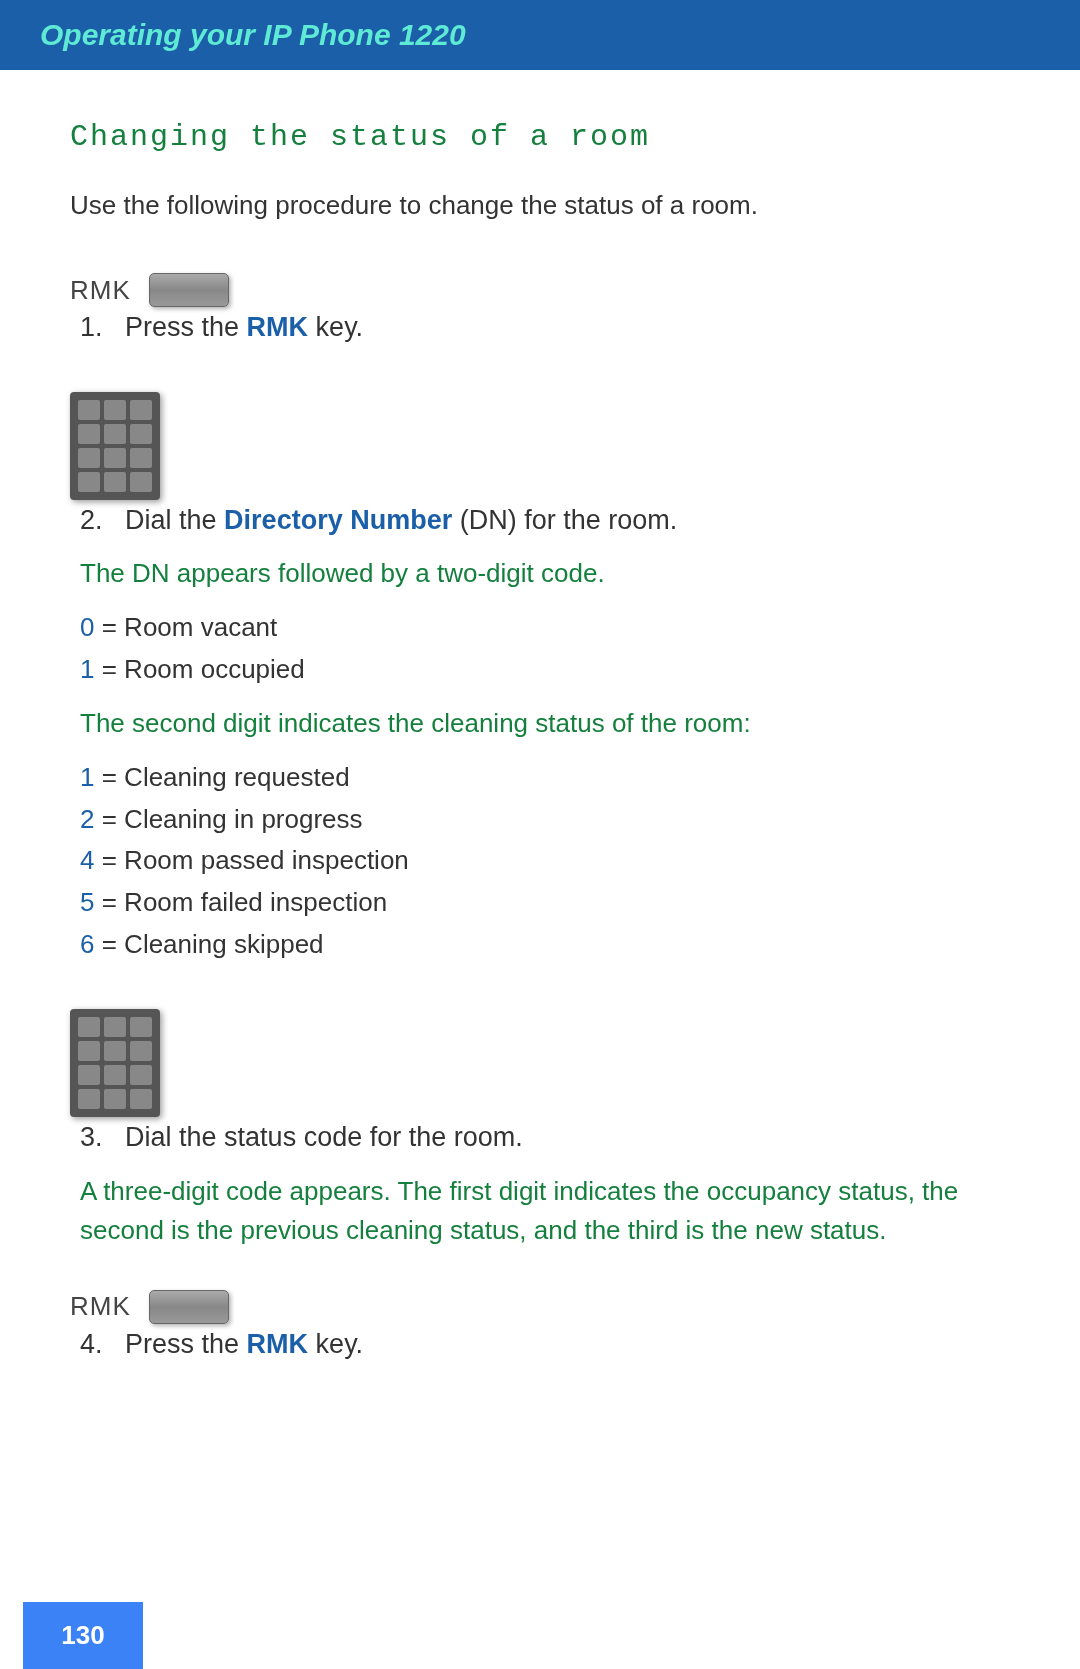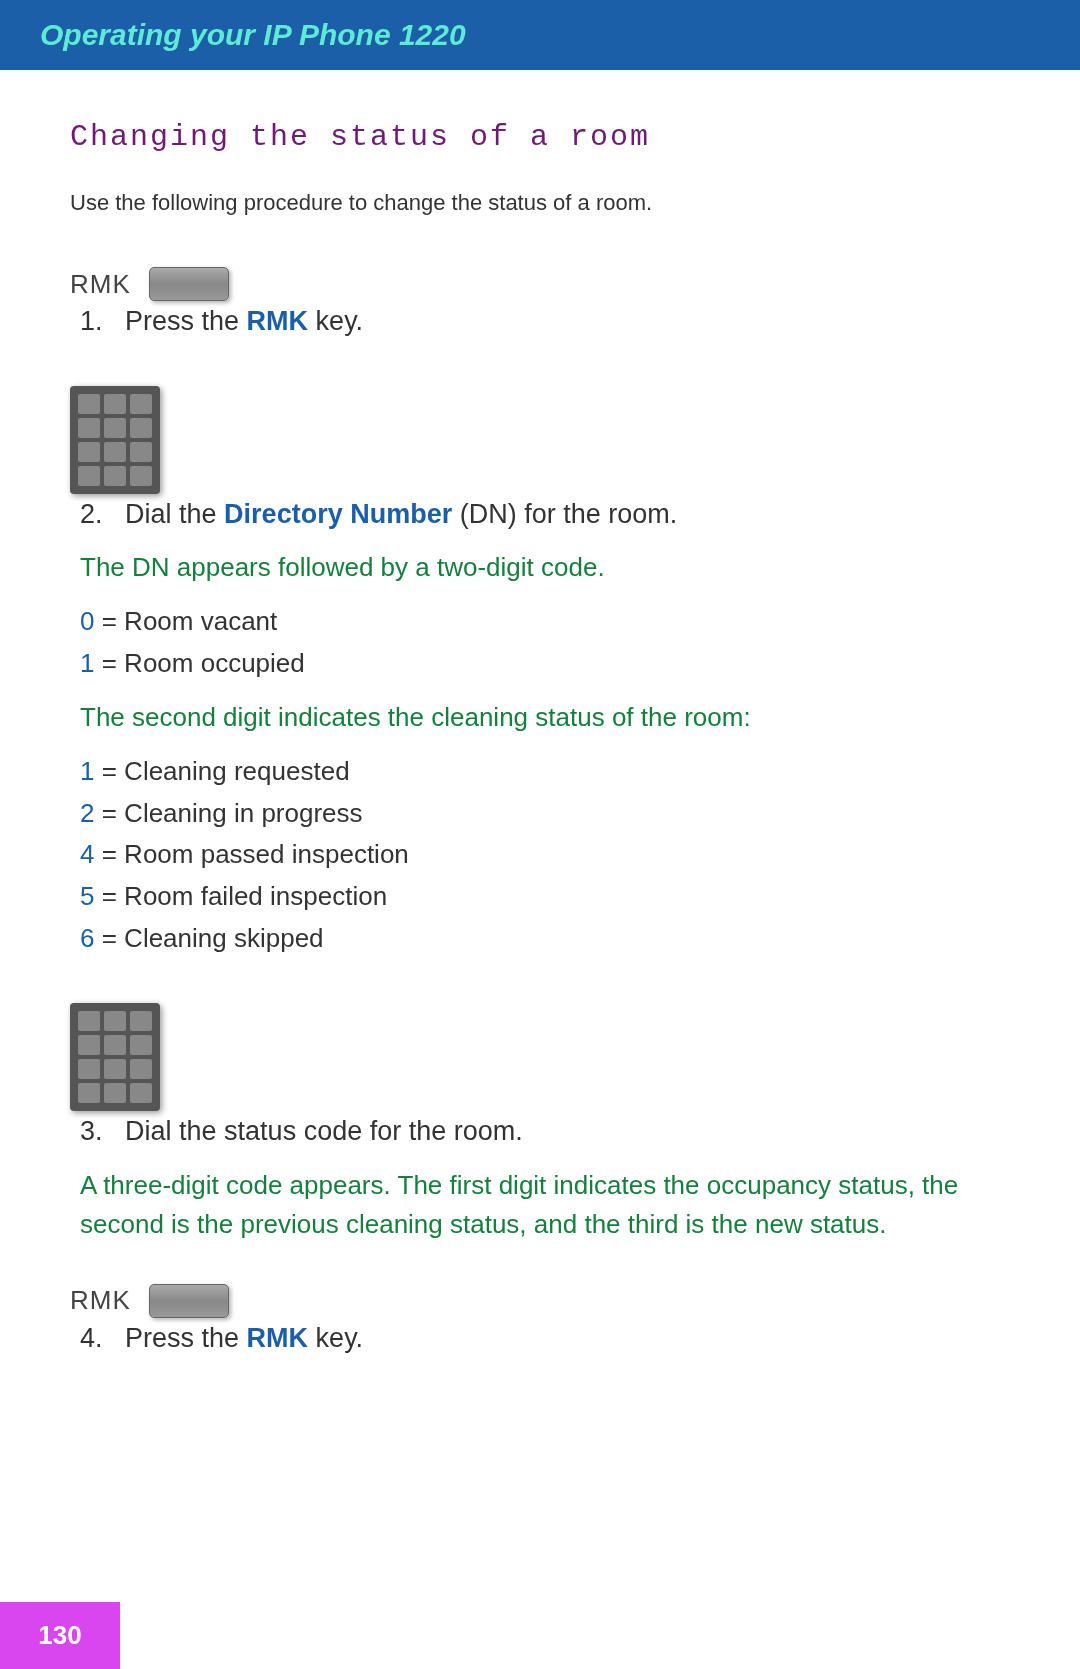--- a/index.html
+++ b/index.html
@@ -31,28 +31,28 @@
       font-style: italic;
     }
 
     .page-content {
       padding: 40px 70px 100px 70px;
     }
 
     .section-title {
       font-family: 'Courier New', Courier, monospace;
       font-size: 30px;
-      color: #701a75;
+      color: #15803d;
       letter-spacing: 2px;
       margin-bottom: 32px;
       margin-top: 10px;
     }
 
     .intro-text {
-      font-size: 22px;
+      font-size: 26px;
       color: #333;
       margin-bottom: 48px;
       line-height: 1.5;
     }
 
     .step-row {
       display: flex;
       align-items: flex-start;
       margin-bottom: 40px;
       flex-direction: column;
@@ -145,29 +145,30 @@
     .page-footer {
       position: absolute;
       bottom: 0;
       left: 0;
       right: 0;
       display: flex;
       align-items: stretch;
     }
 
     .page-number-box {
-      background: #d946ef;
+      background: #3b82f6;
       color: #ffffff;
       font-size: 26px;
       font-weight: bold;
       padding: 18px 32px;
       min-width: 120px;
       display: flex;
       align-items: center;
       justify-content: center;
+      margin-left: 23px;
     }
   </style>
 </head>
 <body>
 
 <div class="header-bar">
   <span>Operating your IP Phone 1220</span>
 </div>
 
 <div class="page-content">

